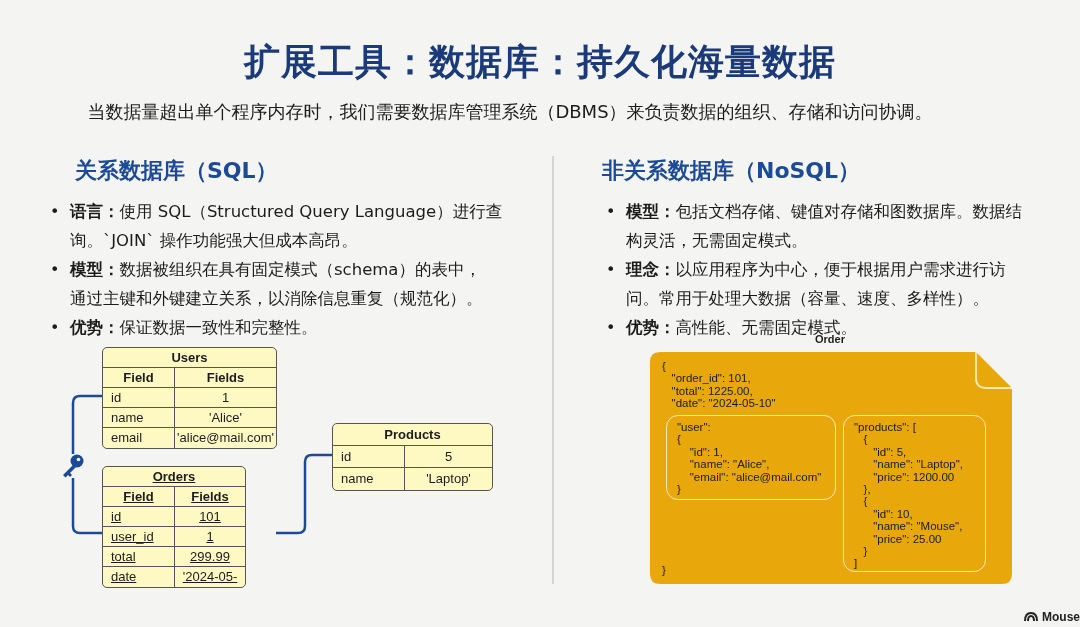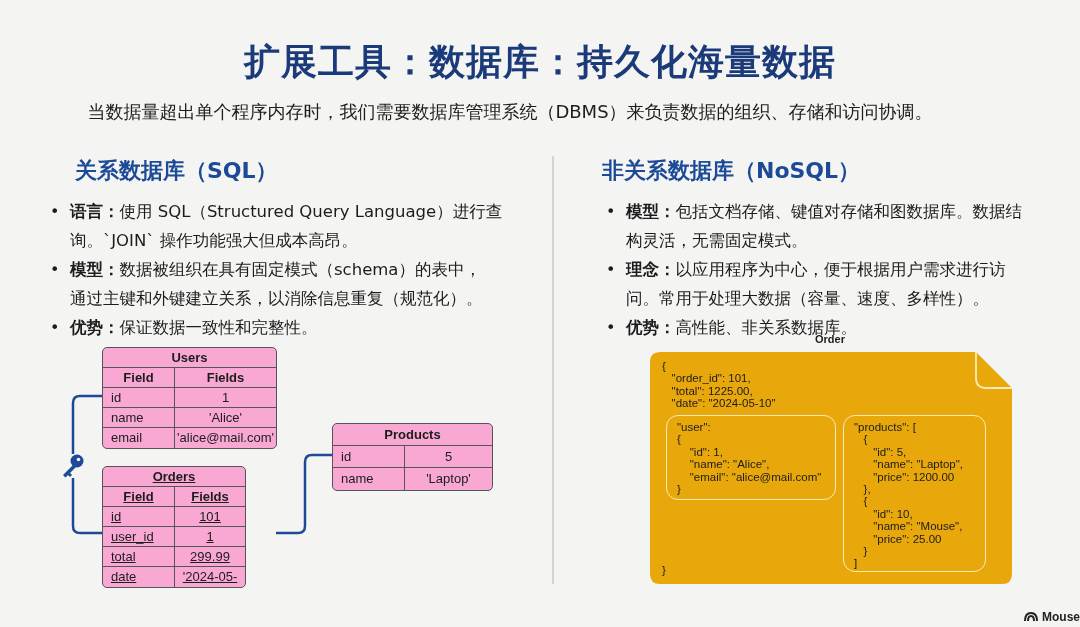--- a/index.html
+++ b/index.html
@@ -30,21 +30,21 @@
     content: "•"; position: absolute; left: 6px; top: 0; font-size: 16px;
   }
   .bullets b { font-weight: bold; }
   .divider {
     position: absolute; left: 552px; top: 156px; width: 2px; height: 428px;
     background: #d4d4d4;
   }
   
   .dbtable {
     position: absolute; border: 1px solid #555; border-radius: 5px;
-    background: #f9a8d4; font-family: "Liberation Sans", sans-serif;
+    background: #fef9c3; font-family: "Liberation Sans", sans-serif;
     font-size: 13px; overflow: hidden; border-collapse: separate;
   }
   .dbtable .thead {
     text-align: center; font-weight: bold; height: 20px; line-height: 19px;
     border-bottom: 1px solid #555;
   }
   .dbtable .row { display: flex; height: 20px; line-height: 19px; border-bottom: 1px solid #555; }
   .dbtable .row:last-child { border-bottom: none; }
   .dbtable .c1 { padding-left: 8px; border-right: 1px solid #555; }
   .dbtable .c2 { text-align: center; flex: 1; }
@@ -152,21 +152,21 @@
       <div class="c2">'Laptop'</div>
     </div>
 </div>
 
 <div class="divider"></div>
 
 <div class="col-heading" style="left:602px; top:156px;">非关系数据库（NoSQL）</div>
 <ul class="bullets" style="left:600px; top:197px; width:470px;">
   <li><b>模型：</b><span>包括文档存储、键值对存储和图数据库。数据结</span><br><span>构灵活，无需固定模式。</span></li>
   <li><b>理念：</b><span>以应用程序为中心，便于根据用户需求进行访</span><br><span>问。常用于处理大数据（容量、速度、多样性）。</span></li>
-  <li><b>优势：</b><span>高性能、非关系数据库。</span></li>
+  <li><b>优势：</b><span>高性能、无需固定模式。</span></li>
 </ul>
 
 <div class="doc-label">Order</div>
 <div class="doc">
   <svg width="362" height="232">
     <path d="M10 0 H326 L362 36 V222 Q362 232 352 232 H10 Q0 232 0 222 V10 Q0 0 10 0 Z" fill="#e8a80c"></path>
     <path d="M326 0 V26 Q326 36 336 36 H362" fill="none" stroke="#fbe9b6" stroke-width="1.8"></path>
   </svg>
   <div class="code" style="left:12px; top:8px;">{
    "order_id": 101,

